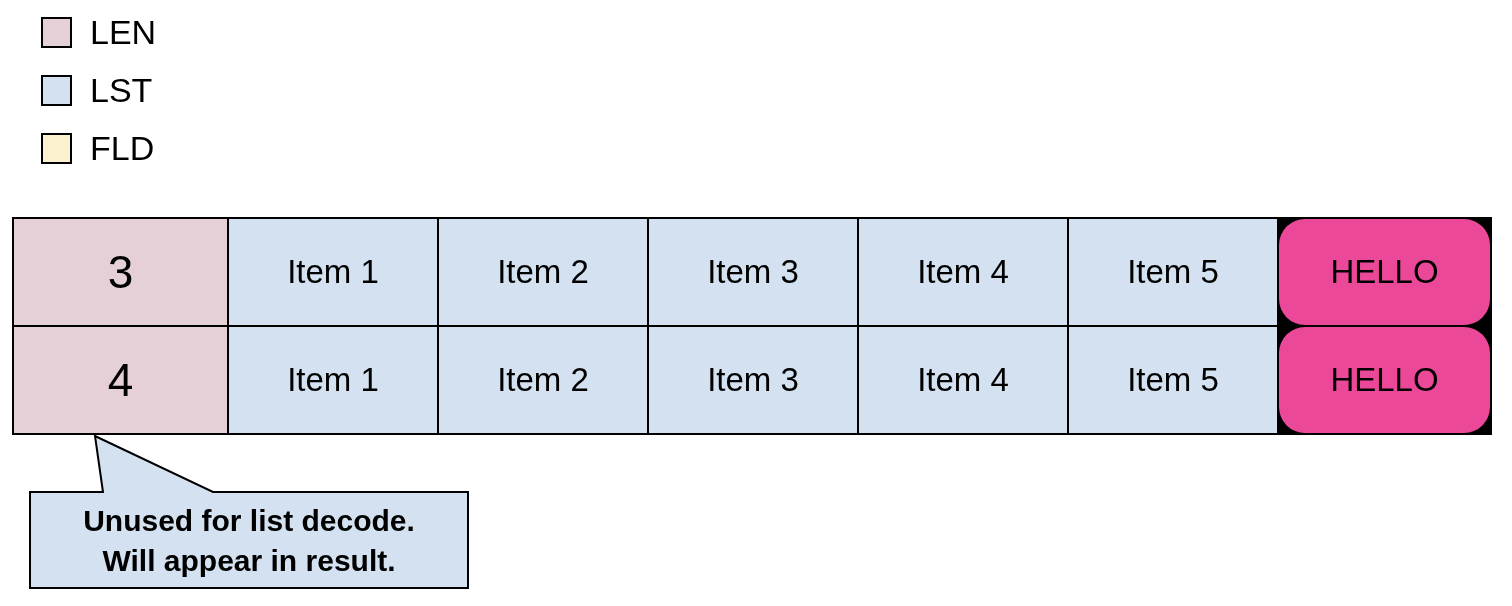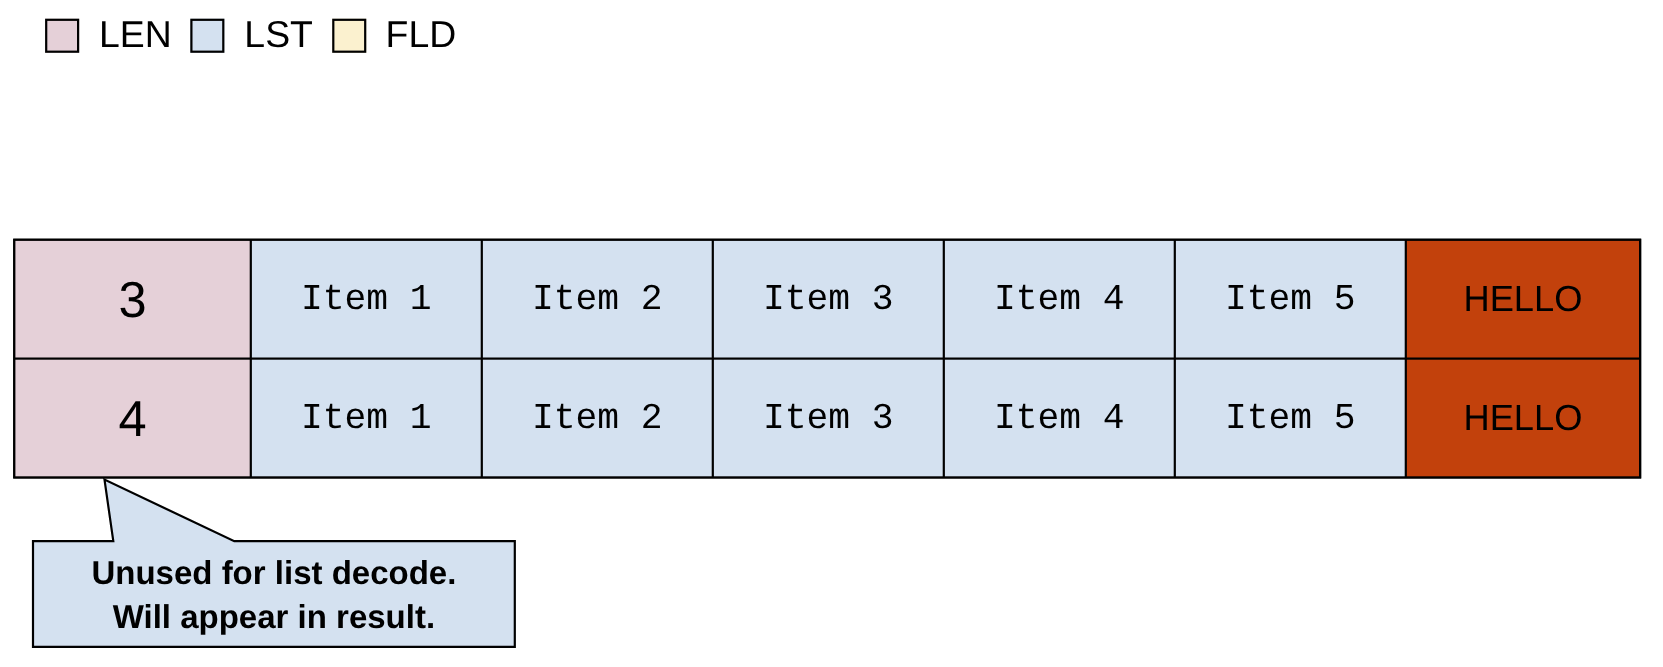--- a/index.html
+++ b/index.html
@@ -19,22 +19,22 @@
     position: absolute;
     inset: 0;
   }
 
   
   .legend {
     position: absolute;
     left: 41px;
     top: 17px;
     display: flex;
-    flex-direction: row;
-    gap: 17px;
+    flex-direction: column;
+    gap: 28px;
   }
   .legend-row {
     display: flex;
     align-items: center;
     height: 30px;
   }
   .legend-swatch {
     width: 27px;
     height: 27px;
     border: 2px solid #000000;
@@ -66,22 +66,22 @@
     gap: 2px;
   }
   .cell {
     display: flex;
     align-items: center;
     justify-content: center;
     font-size: 33px;
     white-space: nowrap;
   }
   .cell-len { background: #e5d0d8; font-size: 46px; }
-  .cell-lst { background: #d4e1f0; font-family: Liberation Mono, monospace; }
-  .cell-fld { background: #c2410c; }
+  .cell-lst { background: #d4e1f0; }
+  .cell-fld { background: #ec4899; border-radius: 26px; }
 
   
   .callout-layer {
     position: absolute;
     inset: 0;
     pointer-events: none;
     font-weight: bold;
   }
   .callout-layer svg {
     display: block;

